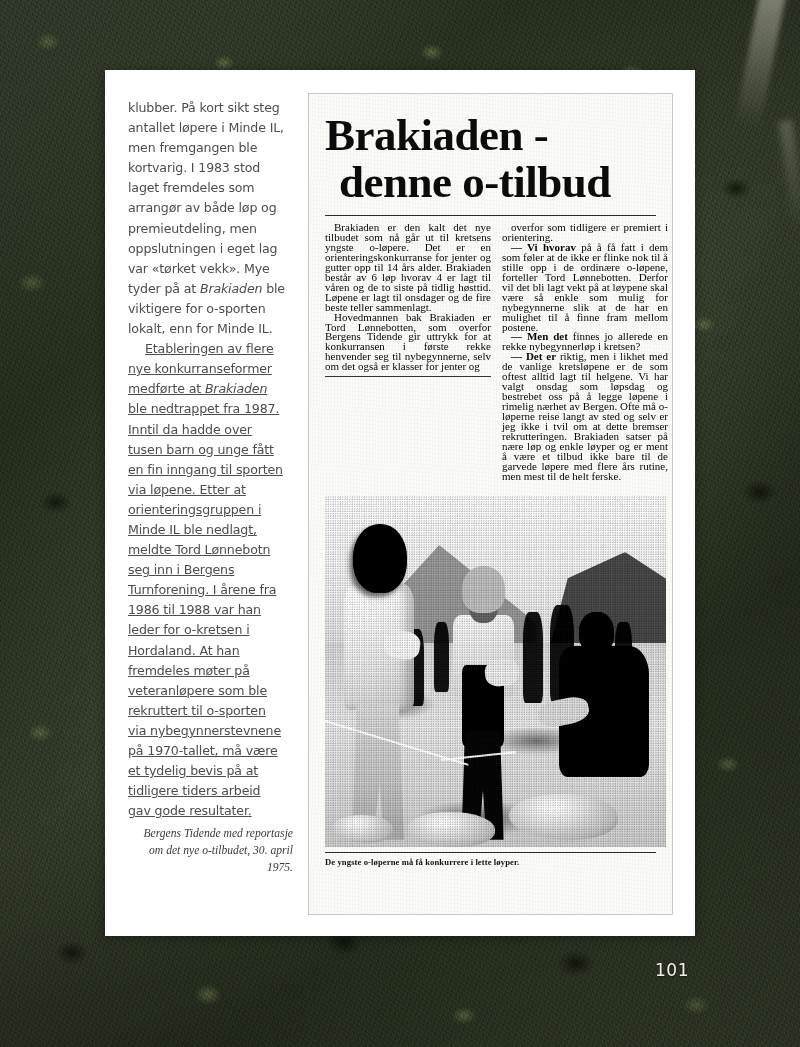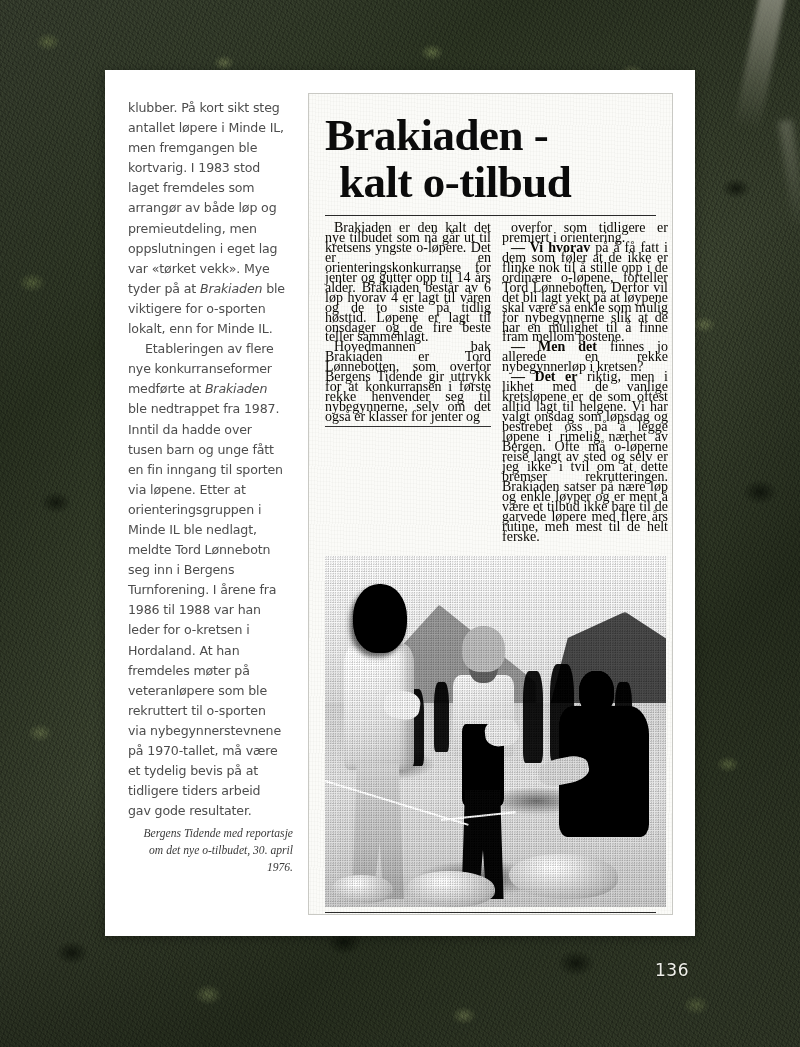--- a/index.html
+++ b/index.html
@@ -113,21 +113,21 @@
   }
   #left-column p {
     margin: 0;
     font-family: "DejaVu Sans", "Liberation Sans", sans-serif;
     font-size: 12.6px;
     line-height: 20.1px;
     color: #4d4d4d;
     letter-spacing: -0.15px;
     text-align: left;
   }
-  #left-column p.indent { text-indent: 17px; }
+  #left-column p.indent { text-indent: 17px; text-decoration: underline; }
   #left-column em { font-style: italic; }
 
   
   #article-caption {
     position: absolute;
     left: 23px;
     top: 755px;
     width: 165px;
     font-family: "Liberation Serif", "DejaVu Serif", serif;
     font-style: italic;
@@ -188,21 +188,21 @@
     margin: 7px 6px 0 6px;
     align-items: flex-start;
   }
   .clip-col {
     width: 166px;
     flex: 0 0 166px;
   }
   .clip-col p {
     margin: 0;
     font-family: "Liberation Serif", "DejaVu Serif", serif;
-    font-size: 14px;
+    font-size: 11px;
     line-height: 9.95px;
     color: #15130f;
     text-align: justify;
     text-indent: 9px;
     -webkit-font-smoothing: none;
     filter: contrast(1.12);
   }
   .clip-col p.dash { text-indent: 9px; }
   .clip-col p b { font-weight: bold; }
 
@@ -404,28 +404,28 @@
 <div id="bg-trail2"></div>
 <div id="bg-vignette"></div>
 
 <div id="page-sheet">
 
   <div id="left-column">
     <p><span>klubber. På kort sikt steg antallet løpere i Minde IL, men fremgangen ble kortvarig. I 1983 stod laget fremdeles som arrangør av både løp og premieutdeling, men oppslutningen i eget lag var «tørket vekk». Mye tyder på at <em>Brakiaden</em> ble viktigere for o-sporten lokalt, enn for Minde IL.</span></p>
     <p class="indent"><span>Etableringen av flere nye konkurranseformer medførte at <em>Brakiaden</em> ble nedtrappet fra 1987. Inntil da hadde over tusen barn og unge fått en fin inngang til sporten via løpene. Etter at orienteringsgruppen i Minde IL ble nedlagt, meldte Tord Lønnebotn seg inn i Bergens Turnforening. I årene fra 1986 til 1988 var han leder for o-kretsen i Hordaland. At han fremdeles møter på veteranløpere som ble rekruttert til o-sporten via nybegynnerstevnene på 1970-tallet, må være et tydelig bevis på at tidligere tiders arbeid gav gode resultater.</span></p>
   </div>
 
-  <div id="article-caption">Bergens Tidende med reportasje om det nye o-tilbudet, 30. april 1976.</div>
+  <div id="article-caption">Bergens Tidende med reportasje om det nye o-tilbudet, 30. april 1975.</div>
 
   <div id="clipping">
     <div id="clipping-inner">
 
       <div id="clip-headline">
         <span class="hl-line hl1">Brakiaden -</span>
-        <span class="hl-line hl2">kalt o-tilbud</span>
+        <span class="hl-line hl2">denne o-tilbud</span>
       </div>
 
       <div class="rule"></div>
 
       <div id="clip-columns">
 
         <div class="clip-col">
           <p>Brakiaden er den kalt det nye tilbudet som nå går ut til kretsens yngste o-løpere. Det er en orienteringskonkurranse for jenter og gutter opp til 14 års alder. Brakiaden består av 6 løp hvorav 4 er lagt til våren og de to siste på tidlig høsttid. Løpene er lagt til onsdager og de fire beste teller sammenlagt.</p>
           <p>Hovedmannen bak Brakiaden er Tord Lønnebotten, som overfor Bergens Tidende gir uttrykk for at konkurransen i første rekke henvender seg til nybegynnerne, selv om det også er klasser for jenter og</p>
           <div id="col1-rule"></div>
@@ -488,13 +488,13 @@
         </div>
       </div>
 
       <div id="photo-caption-rule"></div>
       <div id="photo-caption">De yngste o-løperne må få konkurrere i lette løyper.</div>
 
     </div>
   </div>
 </div>
 
-<div id="page-number">136</div>
+<div id="page-number">101</div>
 
 </body></html>

